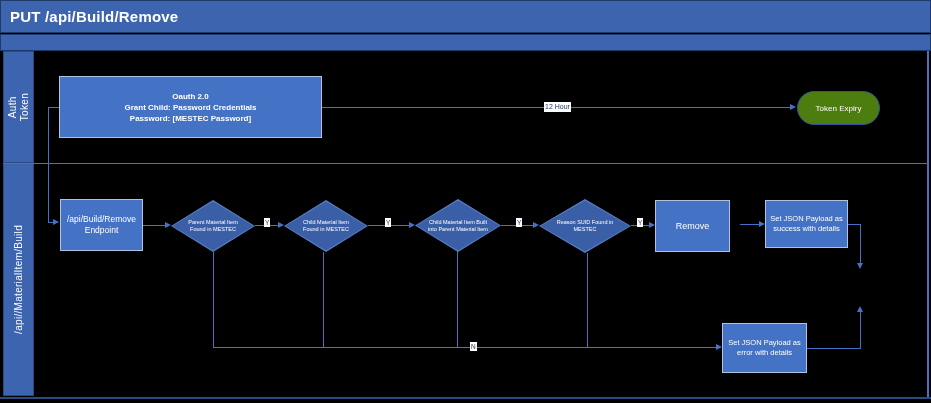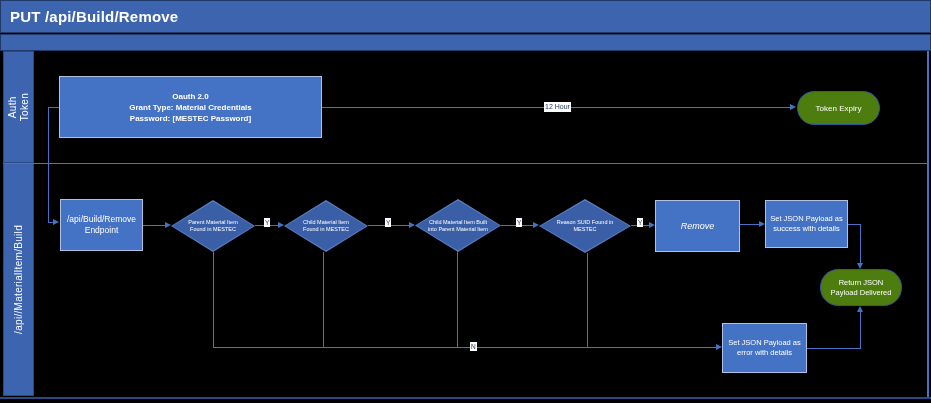--- a/index.html
+++ b/index.html
@@ -14,21 +14,21 @@
   .vtext{writing-mode:vertical-rl;transform:rotate(180deg);color:#fff;font-size:10px;line-height:12px;text-align:center;white-space:pre-line;letter-spacing:.3px;}
 
   .lane-divider{position:absolute;left:3px;top:163px;width:926px;height:1px;background:#4472c4;}
   .lane-right{position:absolute;left:927px;top:51px;width:2px;height:346px;background:#4472c4;}
   .lane-bottom{position:absolute;left:0;top:397px;width:931px;height:2px;background:#2b4a82;}
 
   .pbox{position:absolute;background:#4472c4;border:1.5px solid #afc2e2;box-sizing:border-box;color:#fff;display:flex;align-items:center;justify-content:center;text-align:center;}
   .oauth{left:59px;top:76px;width:263px;height:62px;font-size:8px;line-height:11px;}
   .oauth span{display:block;font-weight:bold;}
   .endpoint{left:60px;top:199px;width:83px;height:52px;font-size:8.5px;line-height:11px;padding:1px 3px;}
-  .removebox{left:655px;top:200px;width:85px;height:52px;font-size:9px;font-style:italic;}
+  .removebox{left:655px;top:200px;width:75px;height:52px;font-size:9px;}
   .successbox{left:765px;top:200px;width:83px;height:48px;font-size:7.5px;line-height:10px;padding:0 2px;}
   .errorbox{left:722px;top:323px;width:85px;height:50px;font-size:7.5px;line-height:10px;padding:0 2px;justify-content:flex-end;}
 
   .stadium{position:absolute;background:#4d7c0f;border:1.5px solid #2f5597;box-sizing:border-box;color:#fff;display:flex;align-items:center;justify-content:center;text-align:center;}
   .tokenexpiry{left:797px;top:91px;width:83px;height:34px;border-radius:17px;font-size:8px;}
   .returnstadium{left:820px;top:269px;width:82px;height:37px;border-radius:18px;font-size:7.5px;line-height:10px;padding:0 6px;}
 
   .diamond{position:absolute;}
   .d-outer{position:absolute;inset:0;background:#5880c5;clip-path:polygon(50% 0,100% 50%,50% 100%,0 50%);}
   .d-inner{position:absolute;inset:1.5px;background:#3b5fa7;clip-path:polygon(50% 0,100% 50%,50% 100%,0 50%);}
@@ -66,21 +66,21 @@
     <span class="vtext">/api//MaterialItem/Build</span>
   </div>
 
   <div class="lane-divider"></div>
   <div class="lane-right"></div>
   <div class="lane-bottom"></div>
 
   <div class="pbox oauth">
     <div>
       <span>Oauth 2.0</span>
-      <span>Grant Type: Material Credentials</span>
+      <span>Grant Child: Password Credentials</span>
       <span>Password: [MESTEC Password]</span>
     </div>
   </div>
   <div class="stadium tokenexpiry">
     <span>Token Expiry</span>
   </div>
 
   <div class="pbox endpoint">
     <span>/api/Build/Remove Endpoint</span>
   </div>
@@ -107,23 +107,20 @@
   </div>
 
   <div class="pbox removebox">
     <span>Remove</span>
   </div>
   <div class="pbox successbox">
     <span>Set JSON Payload as success with details</span>
   </div>
   <div class="pbox errorbox">
     <span>Set JSON Payload as error with details</span>
-  </div>
-  <div class="stadium returnstadium">
-    <span>Return JSON Payload Delivered</span>
   </div>
 
   <div class="h-line" style="left:48px;top:107px;width:11px;"></div>
   <div class="v-line" style="left:48px;top:107px;height:115px;"></div>
   <div class="h-line" style="left:48px;top:222px;width:7px;"></div>
   <div class="arrow-r" style="left:53px;top:219px;"></div>
 
   <div class="h-line" style="left:322px;top:107px;width:469px;"></div>
   <div class="arrow-r" style="left:790px;top:104px;"></div>
   <div class="chip chip-big" style="left:544px;top:102px;">12 Hour</div>

